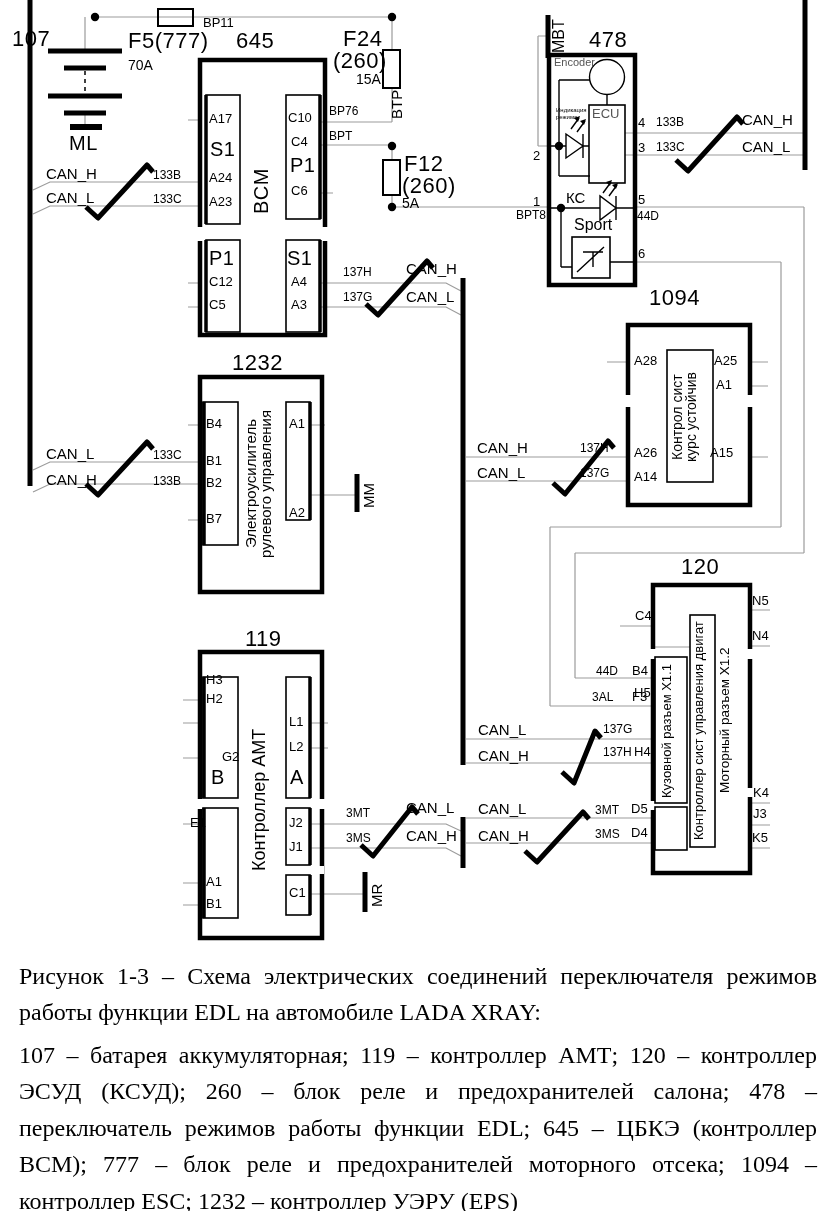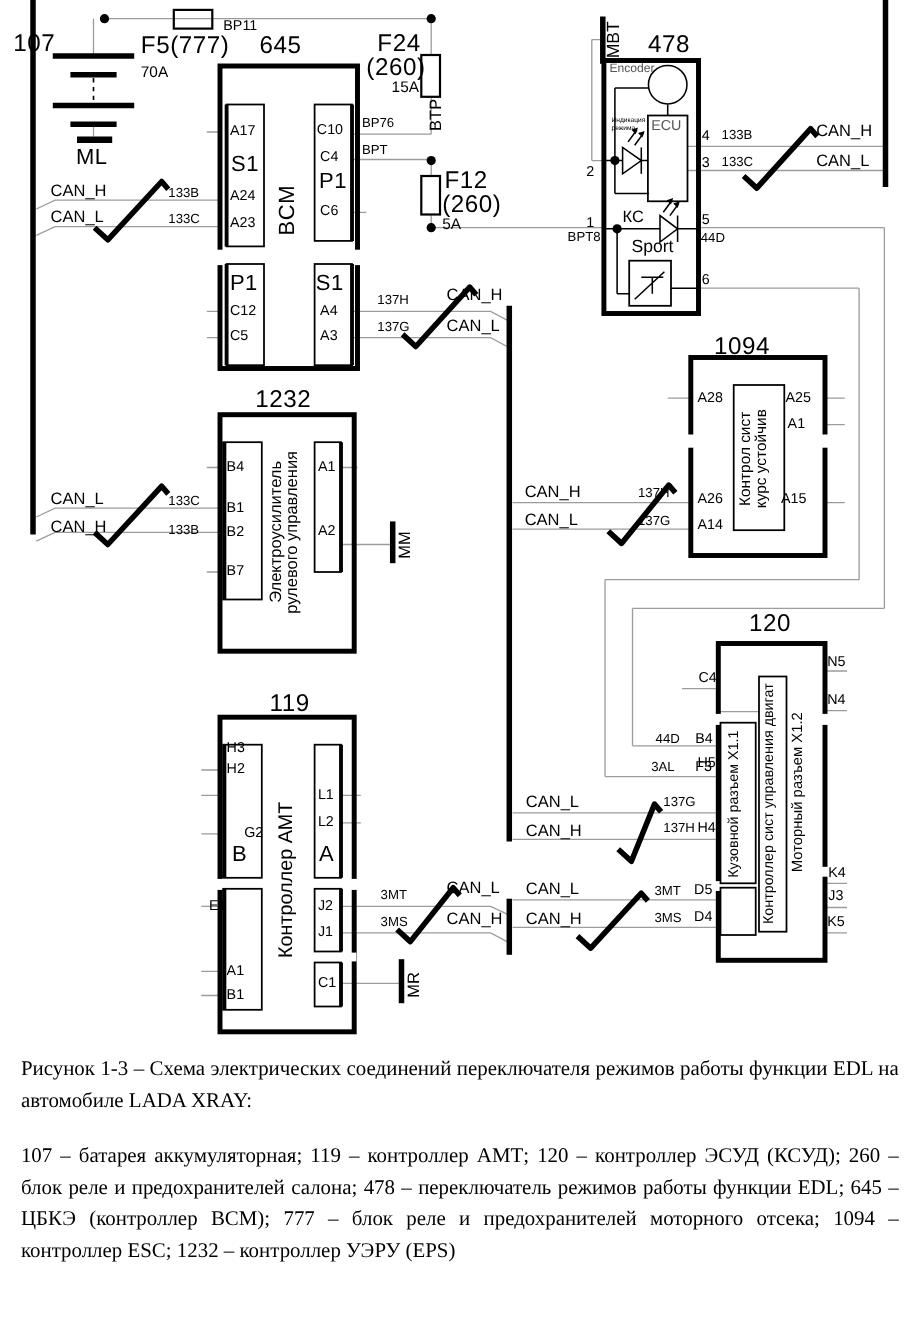--- a/index.html
+++ b/index.html
@@ -14,21 +14,21 @@
   .fs13{font-size:13px;}
   .fs14{font-size:14px;}
   .fs15{font-size:15px;}
   .fs16{font-size:16px;}
   .fs18{font-size:18px;}
   .fs20{font-size:20px;letter-spacing:0.5px;}
   .fs22{font-size:22px;letter-spacing:0.5px;}
   .gray{color:#555;}
   .vt{writing-mode:vertical-rl;transform:rotate(180deg);text-align:center;}
   .cap{position:absolute;left:19px;width:798px;font-family:"Liberation Serif",serif;
-       font-size:19px;line-height:1.52;color:#000;text-align:justify;margin:0;}
+       font-size:24px;line-height:1.52;color:#000;text-align:justify;margin:0;}
 </style>
 </head>
 <body>
 
 <div id="stage">
 
 <svg id="wires" width="833" height="952" viewBox="0 0 833 952">
 
   <path fill="none" stroke="#9c9c9c" stroke-width="1.2" d="
     M85,17 V51 M95,17 H390 M392,17 V50 M392,88 V122 M320,122 H392
@@ -224,32 +224,32 @@
 <div class="lb fs22" style="left:404px;top:153px">F12</div>
 <div class="lb fs22" style="left:402px;top:175px">(260)</div>
 <div class="lb fs14" style="left:402px;top:196px">5A</div>
 
 <div class="lb fs22" style="left:232px;top:352px">1232</div>
 <div class="lb fs13" style="left:206px;top:417px">B4</div>
 <div class="lb fs13" style="left:206px;top:454px">B1</div>
 <div class="lb fs13" style="left:206px;top:476px">B2</div>
 <div class="lb fs13" style="left:206px;top:512px">B7</div>
 <div class="lb fs13" style="left:289px;top:417px">A1</div>
-<div class="lb fs13" style="left:289px;top:475px">A2</div>
+<div class="lb fs13" style="left:289px;top:506px">A2</div>
 <div class="lb fs15" style="left:46px;top:446px">CAN_L</div>
 <div class="lb fs12" style="left:153px;top:449px">133C</div>
 <div class="lb fs15" style="left:46px;top:472px">CAN_H</div>
 <div class="lb fs12" style="left:153px;top:475px">133B</div>
 <div class="lb vt" style="left:243px;top:390px;height:188px;font-size:15px">
   <div>Электроусилитель</div>
   <div>рулевого управления</div>
 </div>
 <div class="lb fs15 vt" style="left:361px;top:477px;height:38px">MM</div>
 
-<div class="lb fs22" style="left:649px;top:304px">1094</div>
+<div class="lb fs22" style="left:649px;top:287px">1094</div>
 <div class="lb fs13" style="left:634px;top:354px">A28</div>
 <div class="lb fs13" style="left:634px;top:446px">A26</div>
 <div class="lb fs13" style="left:634px;top:470px">A14</div>
 <div class="lb fs13" style="left:714px;top:354px">A25</div>
 <div class="lb fs13" style="left:716px;top:378px">A1</div>
 <div class="lb fs13" style="left:710px;top:446px">A15</div>
 <div class="lb vt" style="left:670px;top:352px;height:130px;font-size:14px">
   <div>Контрол сист</div>
   <div>курс устойчив</div>
 </div>

